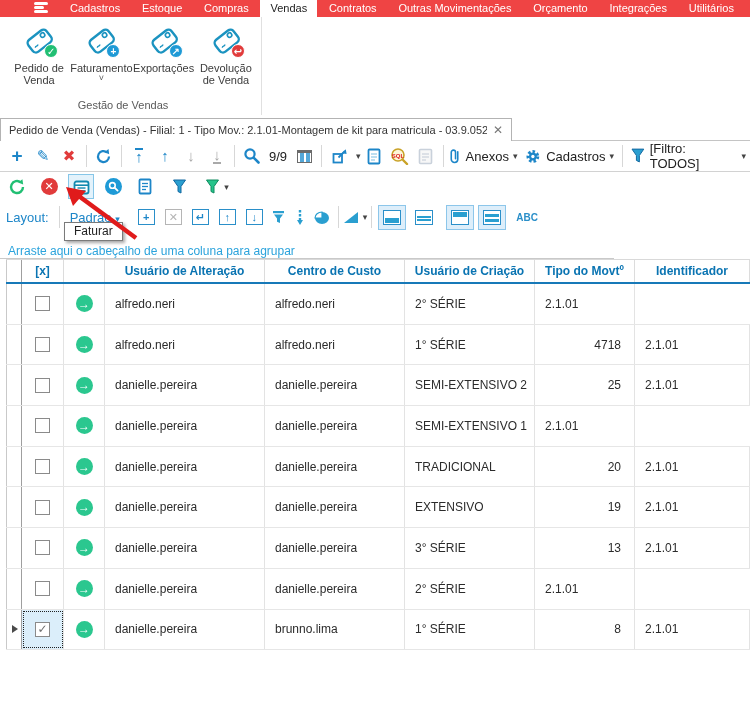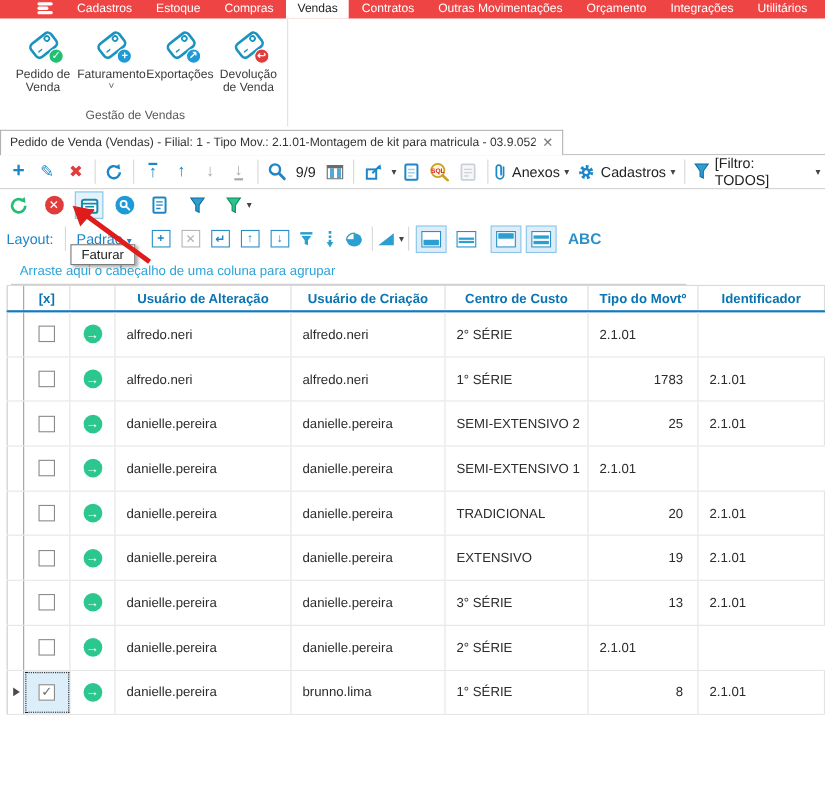--- a/index.html
+++ b/index.html
@@ -66,30 +66,30 @@
     display:flex; align-items:center; padding:0 6px; }
   .layout-label { font-size:13px; color:#1d86c8; margin-right:6px; }
   .preset { font-size:13px; color:#1d86c8; margin:0 4px 0 6px; }
   .lbox { width:17px; height:16px; border:1px solid #2a8fc9; display:flex; align-items:center;
     justify-content:center; font-size:11px; font-weight:bold; color:#1d86c8; margin:0 5px; background:#fff; }
   .lbox.disabled { border-color:#b5b5b5; color:#b5b5b5; }
   .panel { width:18px; height:15px; border:1px solid #2a8fc9; position:relative; background:#fff; }
   .panel .fill { position:absolute; left:1px; right:1px; background:#2a9fd0; }
   .psel { background:#ddeefa; border:1px solid #8cc6ea; padding:4px; margin:0 2px; }
   .punsel { padding:5px; margin:0 2px; }
-  .abc { font-size:14px; font-weight:bold; color:#2a8fc9; letter-spacing:0; margin-left:8px; }
+  .abc { font-size:10px; font-weight:bold; color:#2a8fc9; letter-spacing:0; margin-left:8px; }
 
   
   .tooltip { position:absolute; left:64px; top:222px; background:#fff; border:1px solid #7a7a7a;
     box-shadow:2px 2px 3px rgba(0,0,0,.35); font-size:12px; color:#222; padding:1px 9px 2px 9px; z-index:30; }
   .red-arrow { position:absolute; left:58px; top:182px; z-index:31; pointer-events:none; }
 
   
   .groupby { position:absolute; left:0; top:233px; width:614px; height:26px;
-    border-bottom:1px solid #c9c9c9; display:flex; align-items:center; padding-left:8px;margin-left:10px; }
+    border-bottom:1px solid #c9c9c9; display:flex; align-items:flex-end; padding-left:8px; }
   .groupby span { font-size:12px; color:#2ba3dc; }
 
   
   .grid { position:absolute; left:6px; top:259px; width:744px; }
   .grid-row { display:grid; grid-template-columns:16px 42px 41px 160px 140px 130px 100px 115px; }
   .ghead { height:25px; border-bottom:2px solid #1779b8; border-top:1px solid #d9d9d9; }
   .ghead .gcell { display:flex; align-items:center; justify-content:center;
     font-size:12px; font-weight:bold; color:#0a74b2; border-right:1px solid #dcdcdc; }
   .ghead .gcell.first { border-left:1px solid #c9c9c9; border-right:1px solid #9f9f9f; }
   .gbody .grid-row { height:40.7px; border-bottom:1px solid #e6e6e6; }
@@ -418,22 +418,22 @@
   <div class="groupby">
     <span>Arraste aqui o cabeçalho de uma coluna para agrupar</span>
   </div>
 
   <div class="grid">
     <div class="grid-row ghead" id="grid-head">
         <div class="gcell first"></div>
         <div class="gcell">[x]</div>
         <div class="gcell"></div>
         <div class="gcell">Usuário de Alteração</div>
+        <div class="gcell">Centro de Custo</div>
         <div class="gcell">Usuário de Criação</div>
-        <div class="gcell">Centro de Custo</div>
         <div class="gcell">Tipo do Movtº</div>
         <div class="gcell">Identificador</div>
       </div>
     <div class="gbody" id="grid-body">
         <div class="grid-row">
           <div class="gcell first center"></div>
           <div class="gcell center">
             <span class="cbx"></span>
           </div>
           <div class="gcell center">
@@ -448,21 +448,21 @@
           <div class="gcell first center"></div>
           <div class="gcell center">
             <span class="cbx"></span>
           </div>
           <div class="gcell center">
             <span class="go-arrow">→</span>
           </div>
           <div class="gcell">alfredo.neri</div>
           <div class="gcell">alfredo.neri</div>
           <div class="gcell">1° SÉRIE</div>
-          <div class="gcell right">1783</div>
+          <div class="gcell right">4718</div>
           <div class="gcell">2.1.01</div>
         </div>
         <div class="grid-row">
           <div class="gcell first center"></div>
           <div class="gcell center">
             <span class="cbx"></span>
           </div>
           <div class="gcell center">
             <span class="go-arrow">→</span>
           </div>

